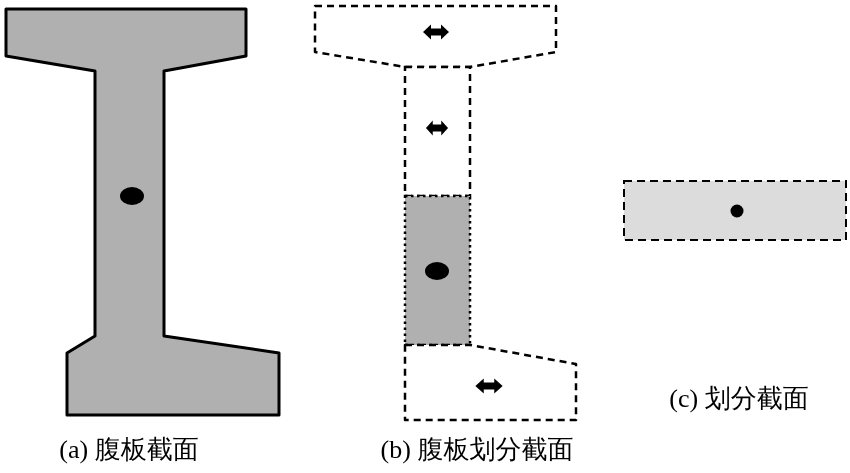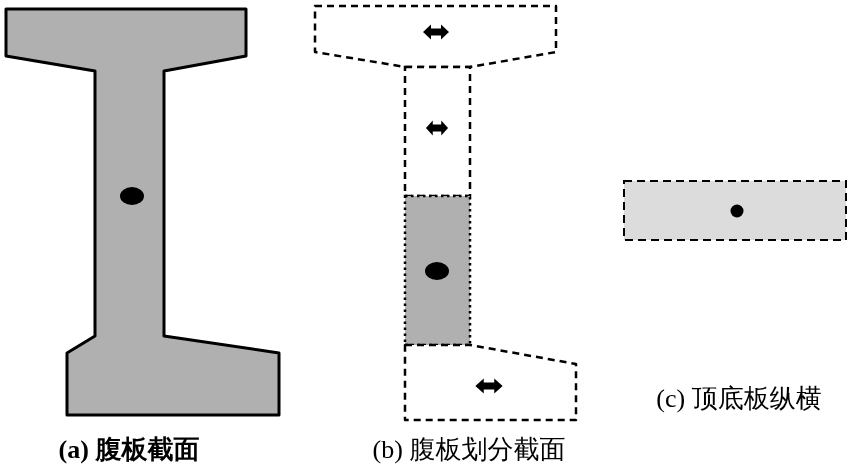--- a/index.html
+++ b/index.html
@@ -56,21 +56,21 @@
     <rect stroke="#000000" stroke-width="2.5" stroke-dasharray="2.5 3.5" x="405" y="196" width="65" height="149" fill="#b0b0b0"></rect>
     <ellipse cx="437" cy="271" rx="12" ry="9" fill="#000000"></ellipse>
 
     <path stroke="#000000" stroke-width="2.5" stroke-dasharray="7 5" stroke-linejoin="round" d="M 405,345 L 470,345 L 576,364 L 576,420 L 405,420 Z" fill="#ffffff"></path>
     <use href="#dbl-arrow" transform="translate(489,386) scale(1.05,1)" fill="#000000"></use>
 
     <rect stroke="#000000" stroke-width="2" stroke-dasharray="8 5" x="624" y="181" width="222" height="59" fill="#dcdcdc"></rect>
     <circle cx="737" cy="211" r="6.5" fill="#000000"></circle>
   </svg>
 
-  <div class="caption" style="left:18px; top:434px; width:222px;font-weight:bold;">(a) 腹板截面</div>
+  <div class="caption" style="left:18px; top:434px; width:222px;">(a) 腹板截面</div>
 
-  <div class="caption" style="left:344px; top:434px; width:250px;">(b) 腹板划分截面</div>
+  <div class="caption" style="left:352px; top:434px; width:250px;">(b) 腹板划分截面</div>
 
   <div class="caption" style="left:628px; top:383px; width:222px;">
-    <div>(c) 顶底板纵横</div>
+    <div>(c) 划分截面</div>
   </div>
 
 </div>
 
 </body></html>

